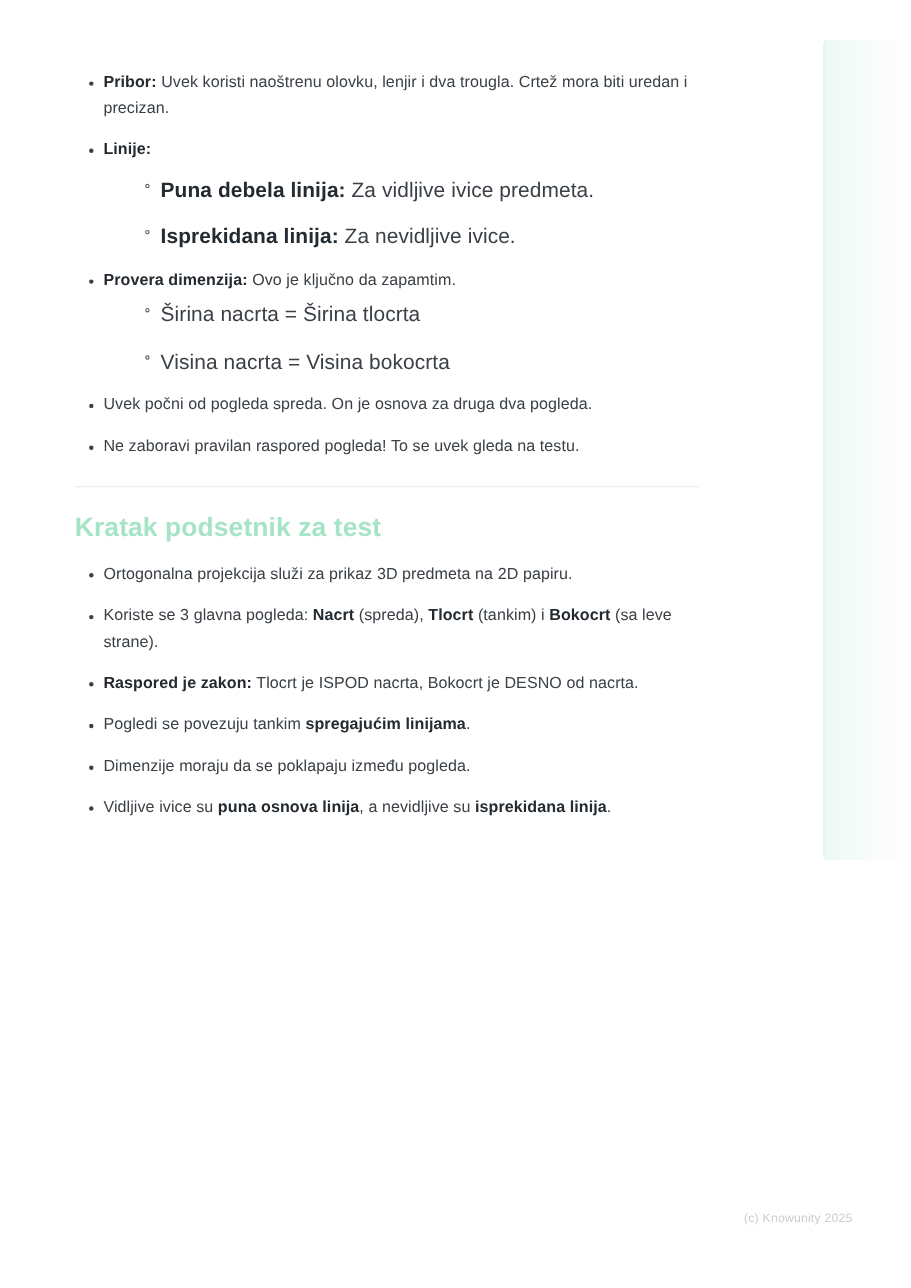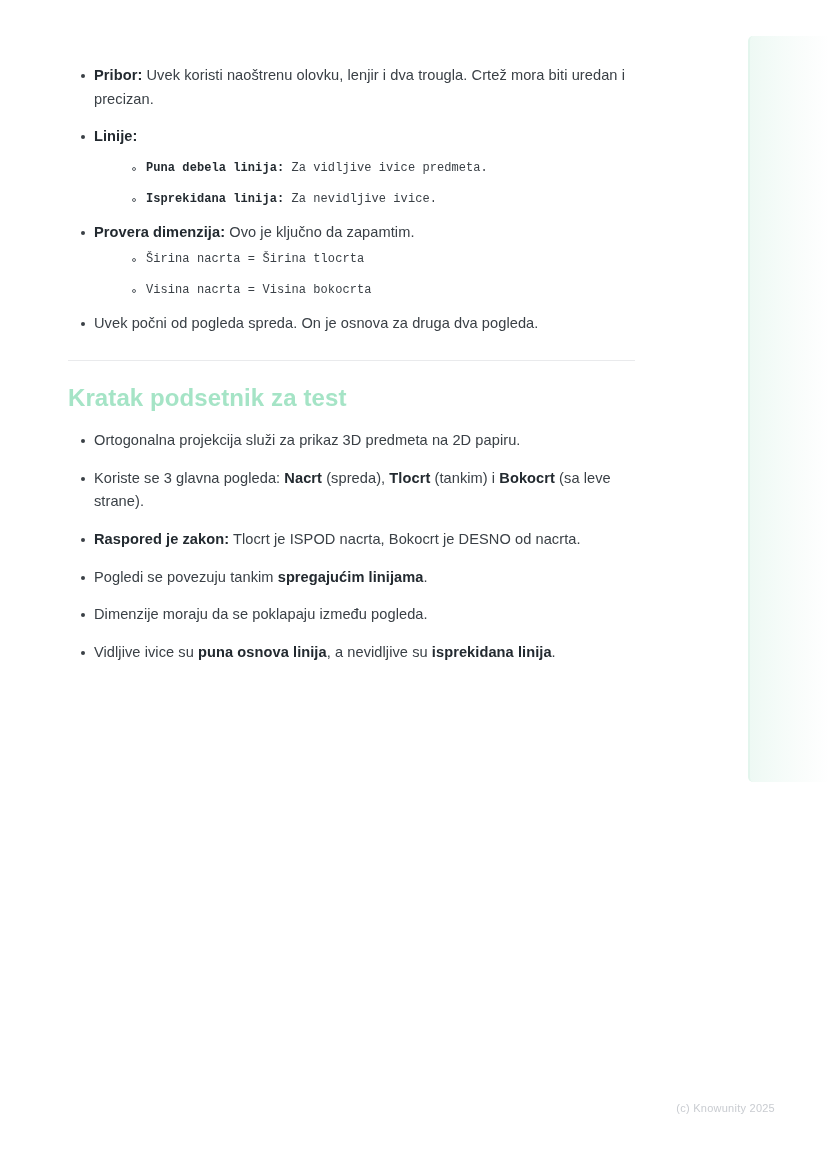--- a/index.html
+++ b/index.html
@@ -72,24 +72,23 @@
     height: 4px;
     border-radius: 50%;
     background: #3a4046;
   }
   li.item1.tight { margin-bottom: 4px; }
 
   li.item2 {
     position: relative;
     padding-left: 26px;
     margin-bottom: 12px;
-    font-size: 12px;
+    font-size: 19px;
     line-height: 1.6;
     color: #3a4046;
-    font-family: Liberation Mono, monospace;
   }
   li.item2::before {
     content: "";
     position: absolute;
     left: 12px;
     top: 8px;
     width: 4px;
     height: 4px;
     border-radius: 50%;
     border: 1px solid #5a6066;
@@ -173,20 +172,23 @@
           <li class="item2">
             <span>Visina nacrta = Visina bokocrta</span>
           </li>
         </ul>
       </li>
 
       <li class="item1">
         <span>Uvek počni od pogleda spreda. On je osnova za druga dva pogleda.</span>
       </li>
 
+      <li class="item1">
+        <span>Ne zaboravi pravilan raspored pogleda! To se uvek gleda na testu.</span>
+      </li>
 
     </ul>
 
     <div class="divider"></div>
 
     <h2 class="section-heading">Kratak podsetnik za test</h2>
 
     <ul class="lvl1">
 
       <li class="item1">

